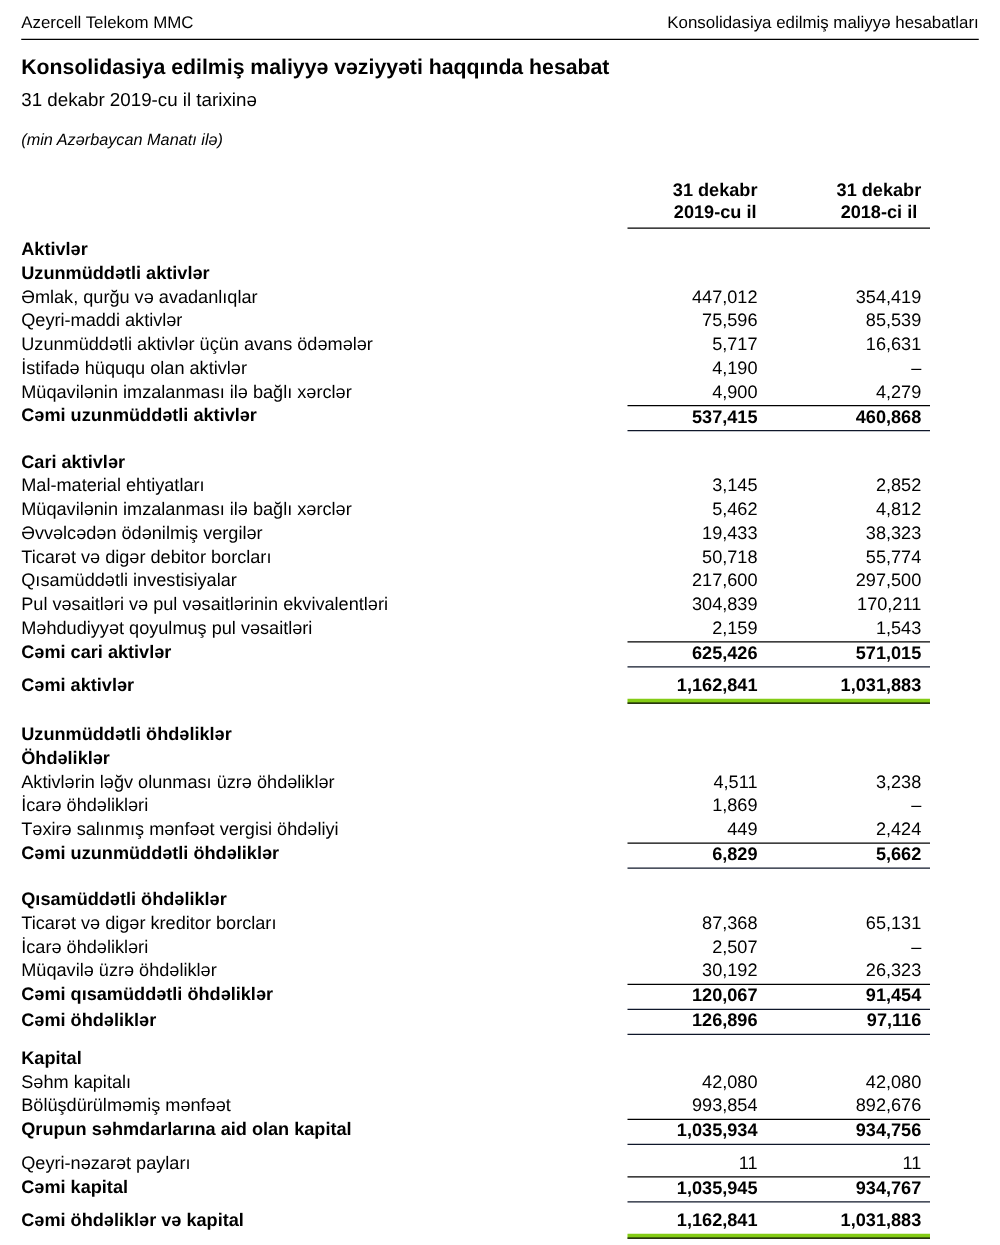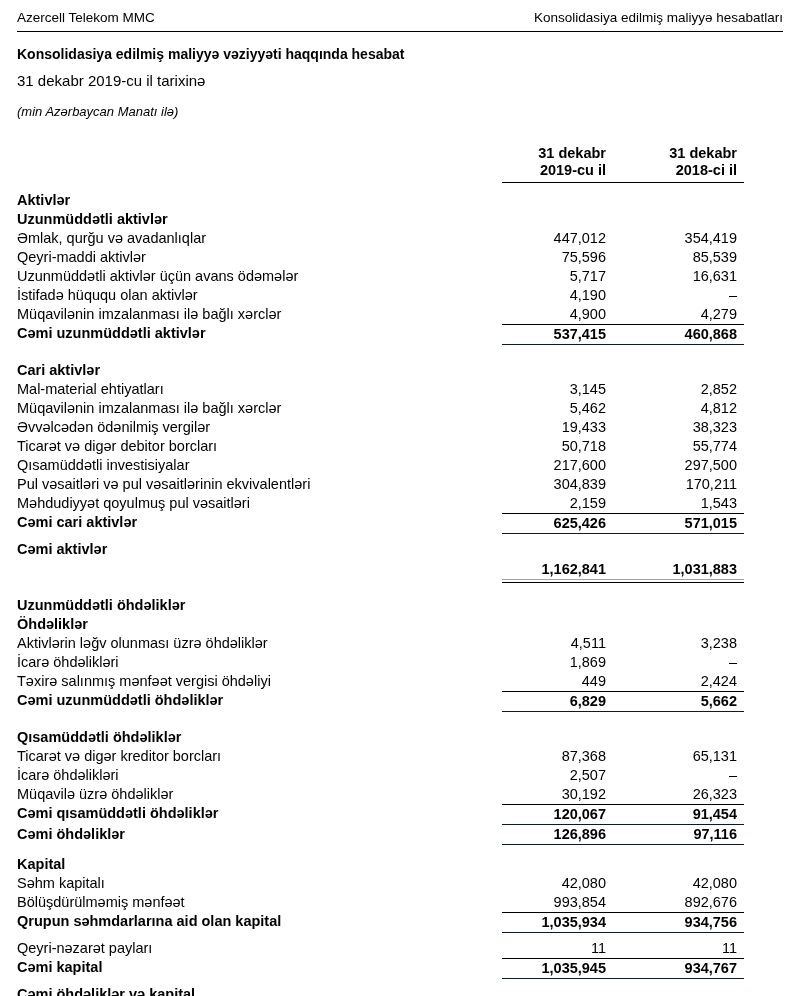--- a/index.html
+++ b/index.html
@@ -9,43 +9,43 @@
     font-family: "Liberation Sans", "DejaVu Sans", sans-serif;
     overflow: hidden;
   }
   .page { padding: 9px 17px 0 17px; }
 
   .doc-header {
     display: flex; justify-content: space-between; align-items: flex-end;
     font-size: 13.5px; line-height: 17px;
     padding-bottom: 5px; border-bottom: 1.5px solid #000;
   }
-  .title    { margin-top: 13px; font-size: 14px; font-weight: bold; line-height: 18px; }
+  .title    { margin-top: 13px; font-size: 17px; font-weight: bold; line-height: 18px; }
   .subtitle { margin-top: 9px;  font-size: 15px; font-weight: normal; line-height: 18px; }
   .note     { margin-top: 14px; font-size: 13px; font-style: italic; line-height: 16px; }
 
   .row { display: flex; }
   .row .label { flex: 1; line-height: 19px; font-size: 14.5px; white-space: nowrap; overflow: hidden; }
   .vals { width: 242px; margin-right: 39px; display: flex; flex-shrink: 0; }
   .v  { line-height: 19px; font-size: 14.5px; text-align: right; white-space: nowrap; }
   .v1 { width: 110px; padding-right: 6px; box-sizing: border-box; }
   .v2 { width: 132px; padding-right: 7px; box-sizing: border-box; }
 
   .col-head-row { margin-top: 25px; }
   .head-vals { border-bottom: 1.5px solid #000; padding-bottom: 3px; }
   .hc { font-weight: bold; font-size: 14.5px; line-height: 17px; }
-  .hc-inner { display: inline-block; text-align: right; }
+  .hc-inner { display: inline-block; text-align: center; }
 
   #rows { margin-top: 8px; }
   .section .label { font-weight: bold; }
   .total .label, .total .v, .grandtotal .label, .grandtotal .v { font-weight: bold; }
 
   .lt  .vals { border-top: 1px solid #000; }
   .lb  .vals { border-bottom: 1px solid #0f172a; }
-  .dbl .vals { border-bottom: 1px solid #84cc16; position: relative; margin-top: 20px; }
+  .dbl .vals { border-bottom: 4px solid #84cc16; position: relative; }
   .dbl .vals::after {
     content: ""; position: absolute; left: 0; right: 0; bottom: -4px;
     border-top: 1px solid #000;
   }
 
   .spacer { height: 16px; }
   .spacer.sm { height: 6px; }
   .spacer.md { height: 10px; }
   .spacer.lg { height: 16px; }
 </style>

